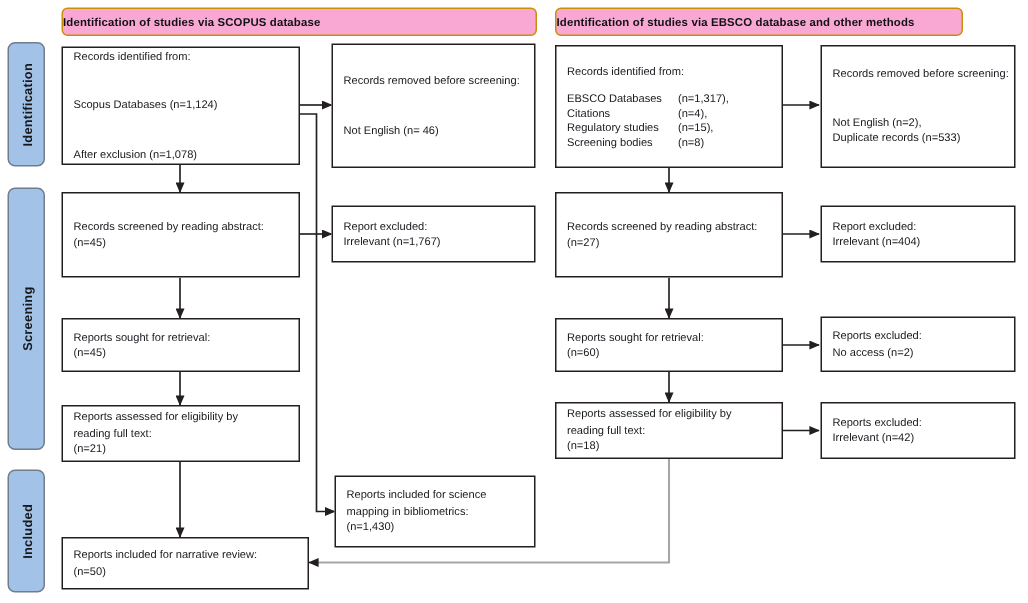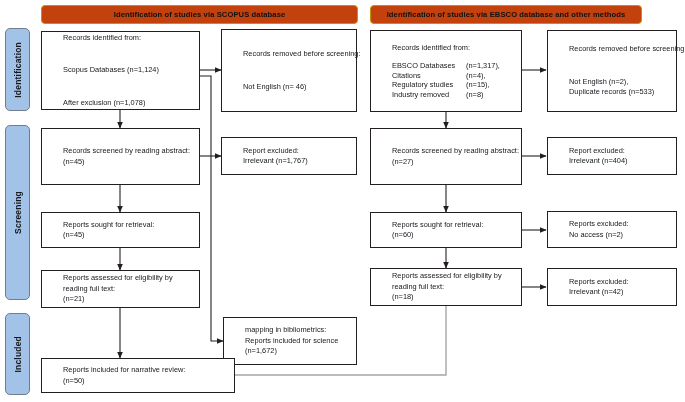--- a/index.html
+++ b/index.html
@@ -32,45 +32,45 @@
     font-size: 8.5px;
     font-weight: bold;
     color: #16181c;
     letter-spacing: 0.2px;
     white-space: nowrap;
   }
   
   .section-header {
     position: absolute;
     box-sizing: border-box;
-    background: #c2410c;
+    background: #f9a8d4;
     border: 1px solid #c98f06;
     border-radius: 4px;
     display: flex;
     align-items: center;
-    justify-content: center;
+    justify-content: flex-start;
   }
   .section-header span {
     font-size: 7.6px;
     font-weight: bold;
     color: #101114;
     letter-spacing: 0.1px;
     text-align: center;
     white-space: nowrap;
   }
   
   .node {
     position: absolute;
     box-sizing: border-box;
     background: #ffffff;
     border: 1.6px solid #231f20;
     display: flex;
     flex-direction: column;
     justify-content: center;
-    padding: 0 21px;
+    padding: 0 7px;
   }
   .node .line {
     font-size: 7.4px;
     line-height: 10.5px;
     color: #16181c;
     white-space: pre;
   }
   .node .line.gap {
     margin-top: 22px;
   }
@@ -185,47 +185,47 @@
     <div class="line">(n=45)</div>
   </div>
 
   <div class="node" style="left:41px; top:270px; width:159px; height:38px;">
     <div class="line">Reports assessed for eligibility by</div>
     <div class="line">reading full text:</div>
     <div class="line">(n=21)</div>
   </div>
 
   <div class="node" style="left:223px; top:317px; width:134px; height:48px;">
+    <div class="line">Reports included for science</div>
     <div class="line">mapping in bibliometrics:</div>
-    <div class="line">Reports included for science</div>
-    <div class="line">(n=1,672)</div>
-  </div>
-
-  <div class="node" style="left:41px; top:358px; width:194px; height:35px;">
+    <div class="line">(n=1,430)</div>
+  </div>
+
+  <div class="node" style="left:41px; top:358px; width:165px; height:35px;">
     <div class="line">Reports included for narrative review:</div>
     <div class="line">(n=50)</div>
   </div>
 
   <div class="node" style="left:370px; top:30px; width:152px; height:82px;">
     <div class="line">Records identified from:</div>
     <div style="height:8px"></div>
     <div class="kv">
       <span class="k">EBSCO Databases</span>
       <span class="v">(n=1,317),</span>
     </div>
     <div class="kv">
       <span class="k">Citations</span>
       <span class="v">(n=4),</span>
     </div>
     <div class="kv">
       <span class="k">Regulatory studies</span>
       <span class="v">(n=15),</span>
     </div>
     <div class="kv">
-      <span class="k">Industry removed</span>
+      <span class="k">Screening bodies</span>
       <span class="v">(n=8)</span>
     </div>
   </div>
 
   <div class="node" style="left:547px; top:30px; width:130px; height:82px;">
     <div class="line">Records removed before screening:</div>
     <div class="line gap">Not English (n=2),</div>
     <div class="line">Duplicate records (n=533)</div>
   </div>
 

